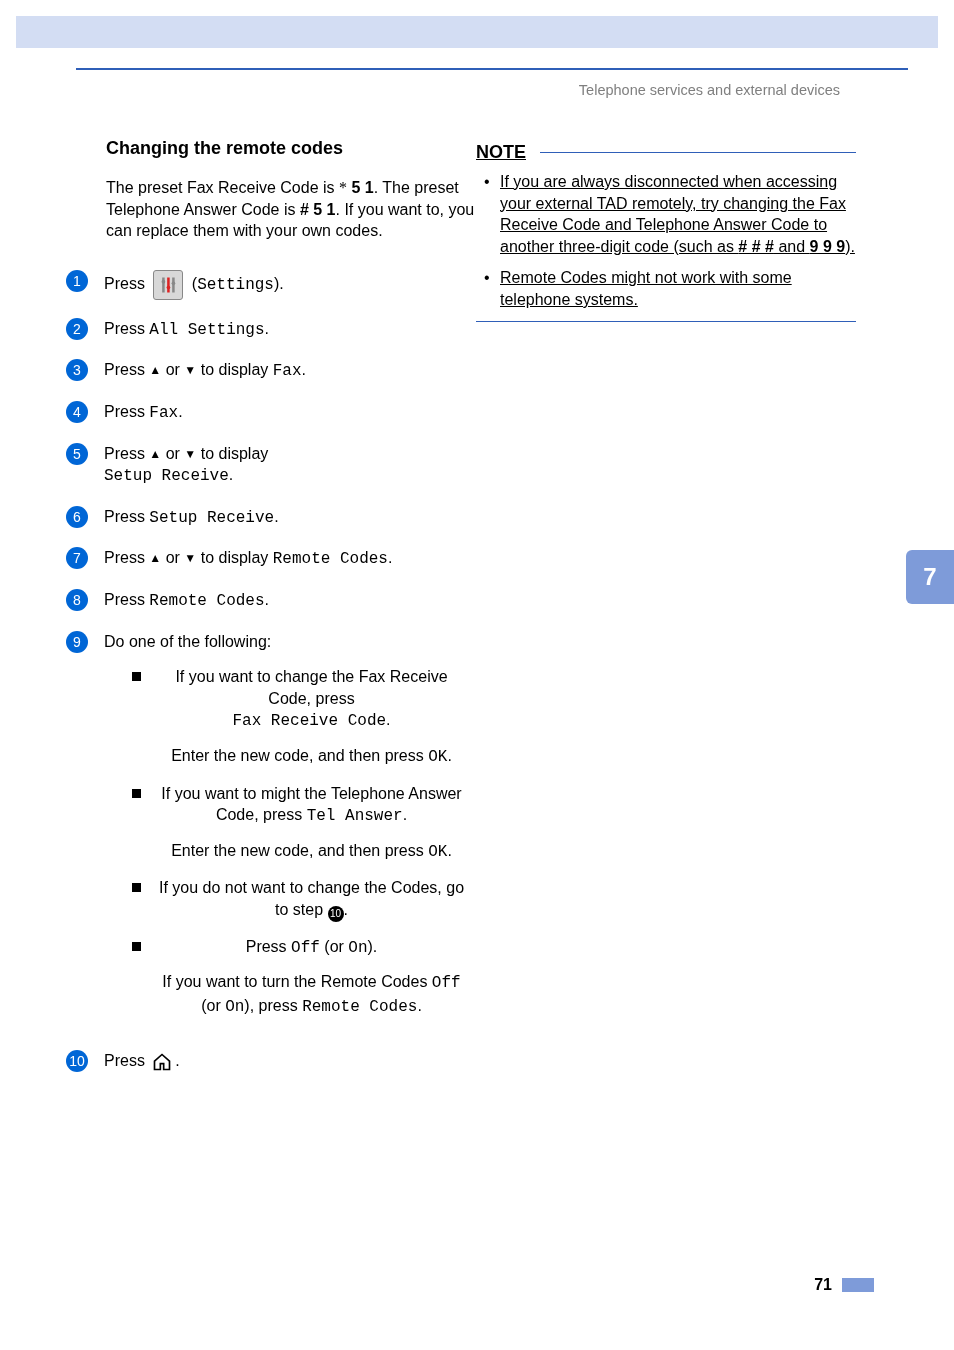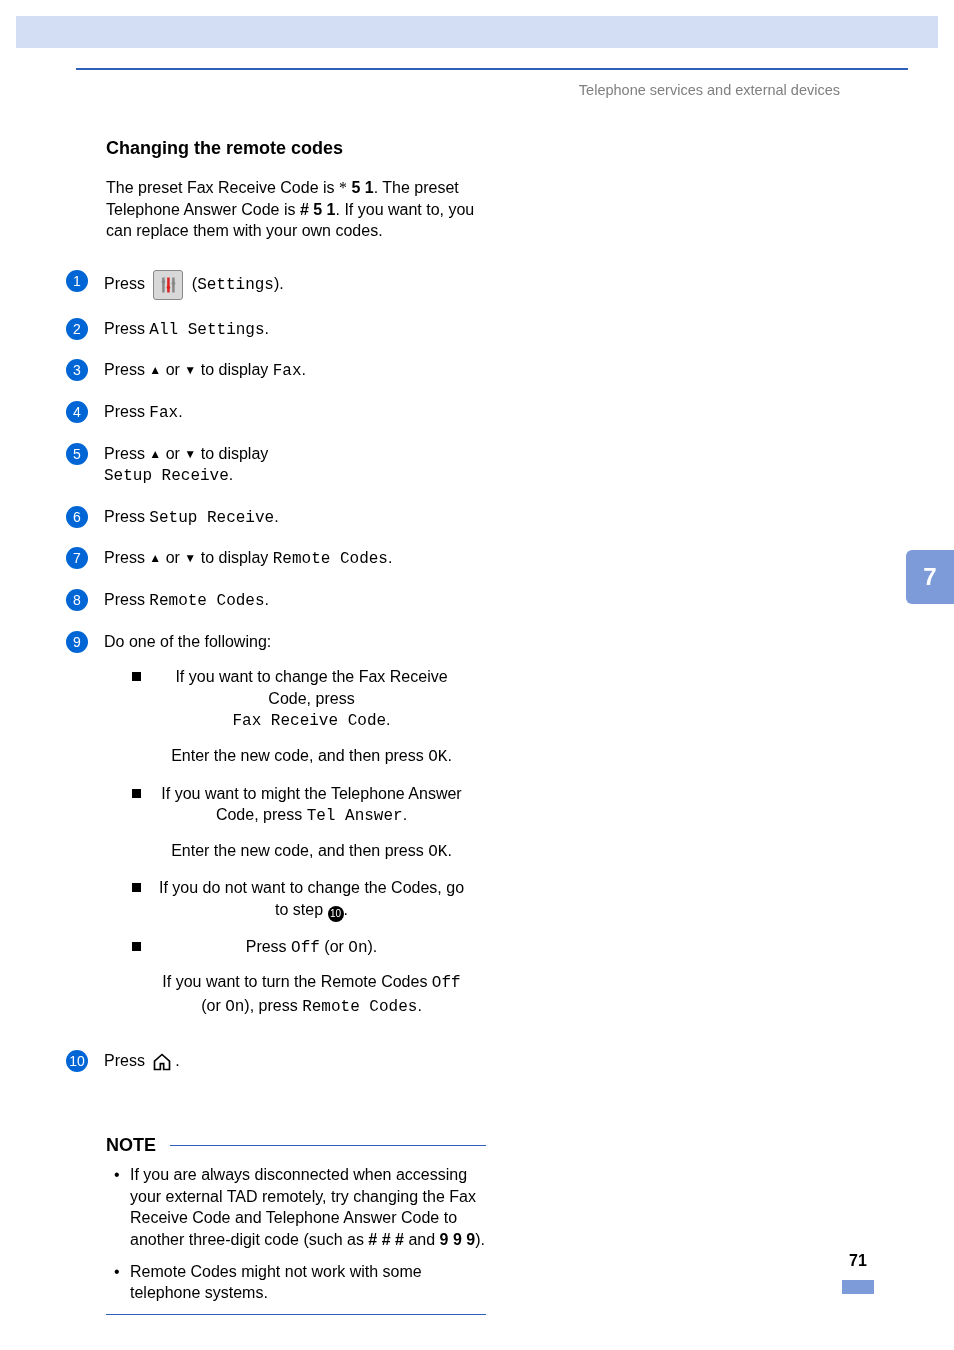--- a/index.html
+++ b/index.html
@@ -29,22 +29,20 @@
   }
   .header-right {
     text-align: right;
     color: #7f7f7f;
     font-size: 14.5px;
     margin: 12px 98px 0 0;
   }
   .content {
     display: flex;
     padding: 40px 40px 0 90px;
-    gap: 40px;
-    flex-direction: column;
   }
   .col {
     width: 370px;
   }
   .col-right {
     width: 380px;
     position: relative;
   }
   h3.section-title {
     font-size: 18px;
@@ -135,20 +133,21 @@
     border-radius: 50%;
     background: #000;
     color: #fff;
     font-size: 10px;
     align-items: center;
     justify-content: center;
     vertical-align: -2px;
   }
   .note-block {
     margin-top: 4px;
+    text-decoration: underline;
   }
   .note-title-row {
     display: flex;
     align-items: center;
     gap: 14px;
     margin-bottom: 6px;
   }
   .note-title {
     font-size: 18px;
     font-weight: bold;
@@ -195,21 +194,20 @@
     text-align: center;
     line-height: 54px;
   }
   .footer {
     position: absolute;
     bottom: 56px;
     right: 80px;
     display: flex;
     align-items: center;
     gap: 10px;
-    flex-direction: column;
   }
   .footer-num {
     font-weight: bold;
     font-size: 16px;
   }
   .footer-bar {
     width: 32px;
     height: 14px;
     background: #7e9bd9;
   }

